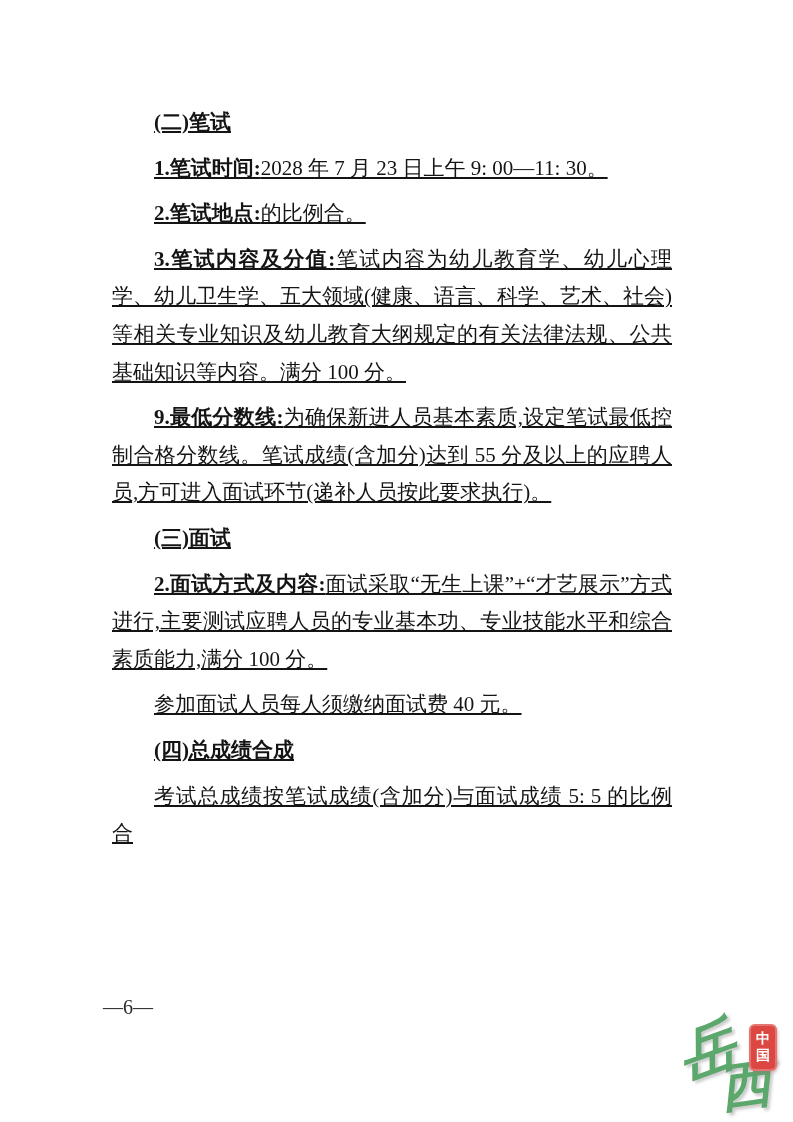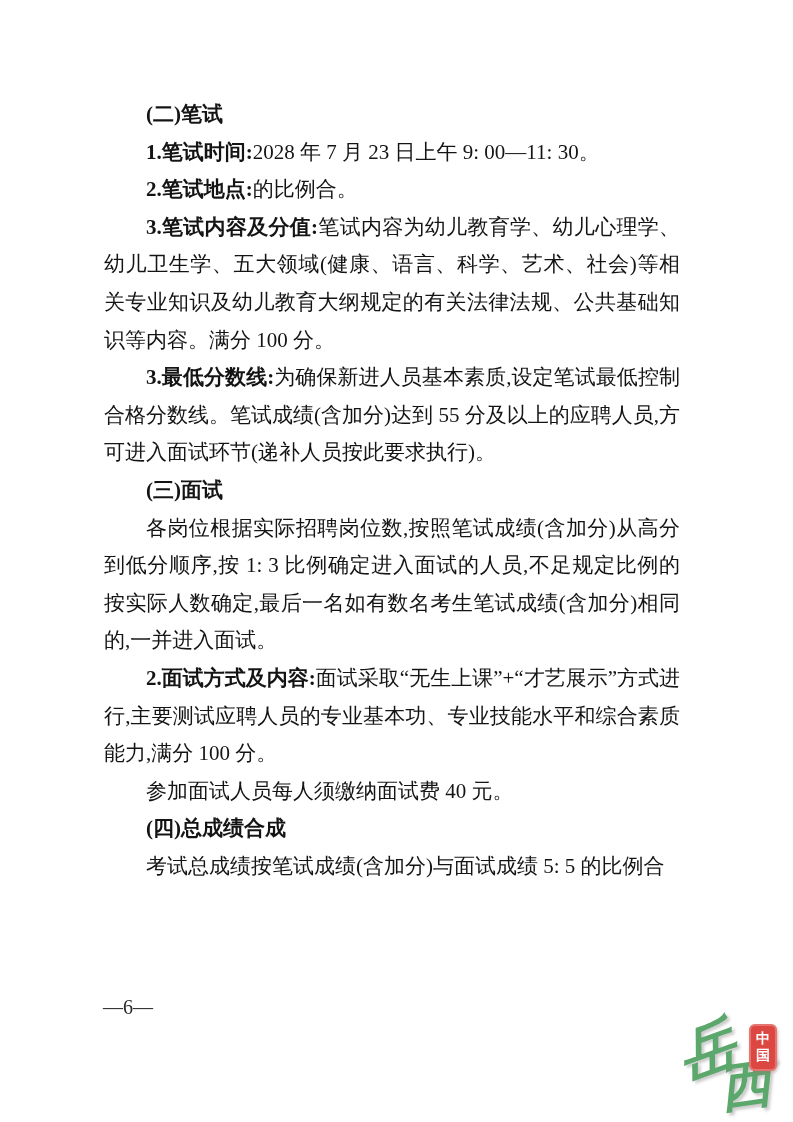--- a/index.html
+++ b/index.html
@@ -18,22 +18,23 @@
   .doc-body {
     position: absolute;
     left: 104px;
     top: 96px;
     width: 576px;
     font-size: 21px;
     line-height: 37.6px;
     text-align: justify;
   }
   .para {
-    margin: 0;
+    margin: 8px;
     text-indent: 2em;
+    text-decoration: underline;
   }
   .lead {
     font-weight: bold;
   }
   .heading .lead,
   .boldpara .lead {
     font-weight: bold;
   }
   .heading {
     text-align: left;
@@ -103,23 +104,22 @@
   }
 </style>
 </head>
 <body>
 
 <div class="doc-body">
   <p class="para heading"><span class="lead">(二)笔试</span><span class="rest"></span></p>
   <p class="para"><span class="lead">1.笔试时间:</span><span class="rest">2028 年 7 月 23 日上午 9: 00—11: 30。</span></p>
   <p class="para"><span class="lead">2.笔试地点:</span><span class="rest">的比例合。</span></p>
   <p class="para"><span class="lead">3.笔试内容及分值:</span><span class="rest">笔试内容为幼儿教育学、幼儿心理学、幼儿卫生学、五大领域(健康、语言、科学、艺术、社会)等相关专业知识及幼儿教育大纲规定的有关法律法规、公共基础知识等内容。满分 100 分。</span></p>
-  <p class="para"><span class="lead">3.最低分数线:</span><span class="rest">为确保新进人员基本素质,设定笔试最低控制合格分数线。笔试成绩(含加分)达到 55 分及以上的应聘人员,方可进入面试环节(递补人员按此要求执行)。</span></p>
+  <p class="para"><span class="lead">9.最低分数线:</span><span class="rest">为确保新进人员基本素质,设定笔试最低控制合格分数线。笔试成绩(含加分)达到 55 分及以上的应聘人员,方可进入面试环节(递补人员按此要求执行)。</span></p>
   <p class="para heading"><span class="lead">(三)面试</span><span class="rest"></span></p>
-  <p class="para"><span class="lead"></span><span class="rest">各岗位根据实际招聘岗位数,按照笔试成绩(含加分)从高分到低分顺序,按 1: 3 比例确定进入面试的人员,不足规定比例的按实际人数确定,最后一名如有数名考生笔试成绩(含加分)相同的,一并进入面试。</span></p>
   <p class="para"><span class="lead">2.面试方式及内容:</span><span class="rest">面试采取“无生上课”+“才艺展示”方式进行,主要测试应聘人员的专业基本功、专业技能水平和综合素质能力,满分 100 分。</span></p>
   <p class="para"><span class="lead"></span><span class="rest">参加面试人员每人须缴纳面试费 40 元。</span></p>
   <p class="para heading"><span class="lead">(四)总成绩合成</span><span class="rest"></span></p>
   <p class="para"><span class="lead"></span><span class="rest">考试总成绩按笔试成绩(含加分)与面试成绩 5: 5 的比例合</span></p>
 </div>
 
 <div class="page-number">—6—</div>
 
 <div class="logo">
   <span class="brand-char yue">岳</span>

